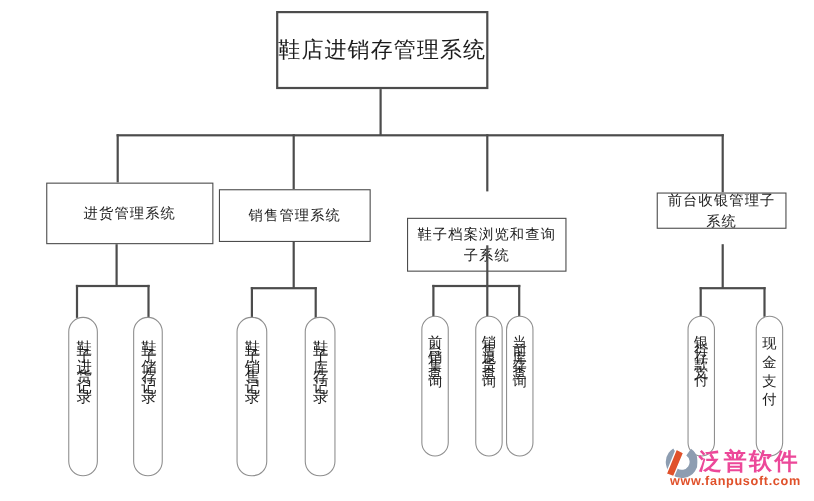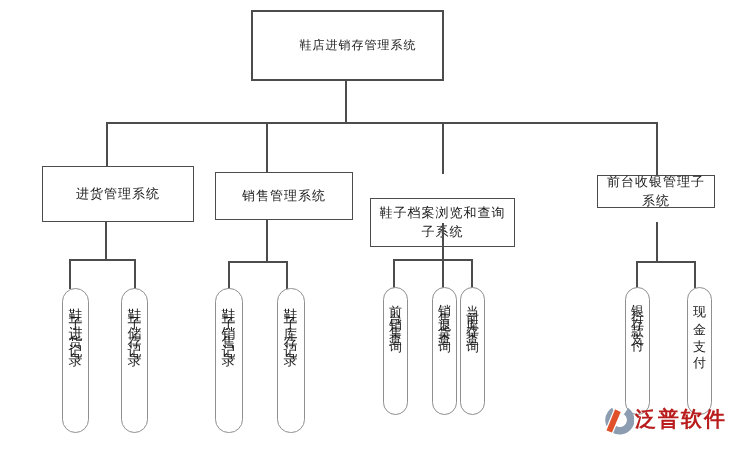--- a/index.html
+++ b/index.html
@@ -8,34 +8,34 @@
     font-family:"Liberation Serif","DejaVu Serif",serif;color:#1c1c1c;overflow:hidden;
   }
   .ln{position:absolute;background:#4c4c4c;}
   .h{height:2px;}
   .v{width:2px;}
   .node{
     position:absolute;box-sizing:border-box;background:#fff;border:2px solid #4c4c4c;
     display:flex;align-items:center;justify-content:center;text-align:center;
     letter-spacing:1px;
   }
-  .node.root{font-size:12px;padding-left:21px;}
+  .node.root{font-size:20px;}
   .node.sub{border-width:1.5px;font-size:13px;line-height:1.45;padding:2px 6px;}
   .capsule{
     position:absolute;box-sizing:border-box;background:#fff;border:1.2px solid #8f8f8f;
     writing-mode:vertical-lr;text-orientation:upright;overflow:hidden;
   }
   .capsule.tall{width:27px;height:145px;border-radius:13.5px;font-size:14px;letter-spacing:9px;padding-top:8px;line-height:24px;}
   .capsule.short{width:25px;height:128px;border-radius:12.5px;font-size:13px;letter-spacing:7px;padding-top:6px;line-height:22px;}
   .capsule.four{letter-spacing:17px;padding-top:7px;}
   .logo{position:absolute;left:604px;top:402px;width:134px;height:48px;font-family:"Liberation Sans","DejaVu Sans",sans-serif;}
   .logo svg{position:absolute;left:0;top:3px;}
   .brand{
     position:absolute;left:31px;top:3px;font-size:21px;font-weight:bold;
-    color:#b91c1c;letter-spacing:2px;white-space:nowrap;text-align:center;
+    color:#ec4899;letter-spacing:2px;white-space:nowrap;text-align:center;
   }
   .url{
     position:absolute;left:5px;top:30px;font-size:11.5px;font-weight:bold;
     color:#e0512b;letter-spacing:0.6px;white-space:nowrap;
   }
 </style>
 </head>
 <body>
 
 <div class="canvas">
@@ -43,21 +43,21 @@
   <div class="node root" style="left:251px;top:10px;width:193px;height:71px;">鞋店进销存管理系统</div>
 
   <div class="ln v" style="left:345px;top:81px;height:42px;"></div>
   <div class="ln h" style="left:106px;top:122px;width:552px;"></div>
   <div class="ln v" style="left:106px;top:122px;height:44px;"></div>
   <div class="ln v" style="left:266px;top:122px;height:50px;"></div>
   <div class="ln v" style="left:442px;top:122px;height:52px;"></div>
   <div class="ln v" style="left:656px;top:122px;height:53px;"></div>
 
   <div class="node sub" style="left:42px;top:166px;width:152px;height:56px;">进货管理系统</div>
-  <div class="node sub" style="left:215px;top:172px;width:138px;height:48px;">销售管理系统</div>
+  <div class="node sub" style="left:199px;top:172px;width:138px;height:48px;">销售管理系统</div>
   <div class="node sub" style="left:370px;top:174px;width:145px;height:49px;margin-top:24px;">鞋子档案浏览和查询子系统</div>
   <div class="node sub" style="left:597px;top:175px;width:118px;height:33px;">前台收银管理子系统</div>
 
   <div class="ln v" style="left:105px;top:222px;height:38px;"></div>
   <div class="ln h" style="left:69px;top:259px;width:67px;"></div>
   <div class="ln v" style="left:69px;top:259px;height:30px;"></div>
   <div class="ln v" style="left:134px;top:259px;height:30px;"></div>
 
   <div class="ln v" style="left:266px;top:220px;height:42px;"></div>
   <div class="ln h" style="left:228px;top:261px;width:60px;"></div>
@@ -86,15 +86,16 @@
 
   <div class="capsule short" style="left:625px;top:287px;">银行存款支付</div>
   <div class="capsule short four" style="left:687px;top:287px;">现金支付</div>
 
   <div class="logo">
     <svg width="30" height="30" viewBox="0 0 36 36">
       <circle cx="19" cy="18" r="13" fill="none" stroke="#8d9db1" stroke-width="9" stroke-dasharray="66 16" transform="rotate(-55 19 18)"></circle>
       <path d="M2 31 L13 4 L21 8 L10 34 Z" fill="#e0512b" stroke="#ffffff" stroke-width="1.5"></path>
     </svg>
     <span class="brand">泛普软件</span>
+    <span class="url">www.fanpusoft.com</span>
   </div>
 
 </div>
 
 </body></html>

